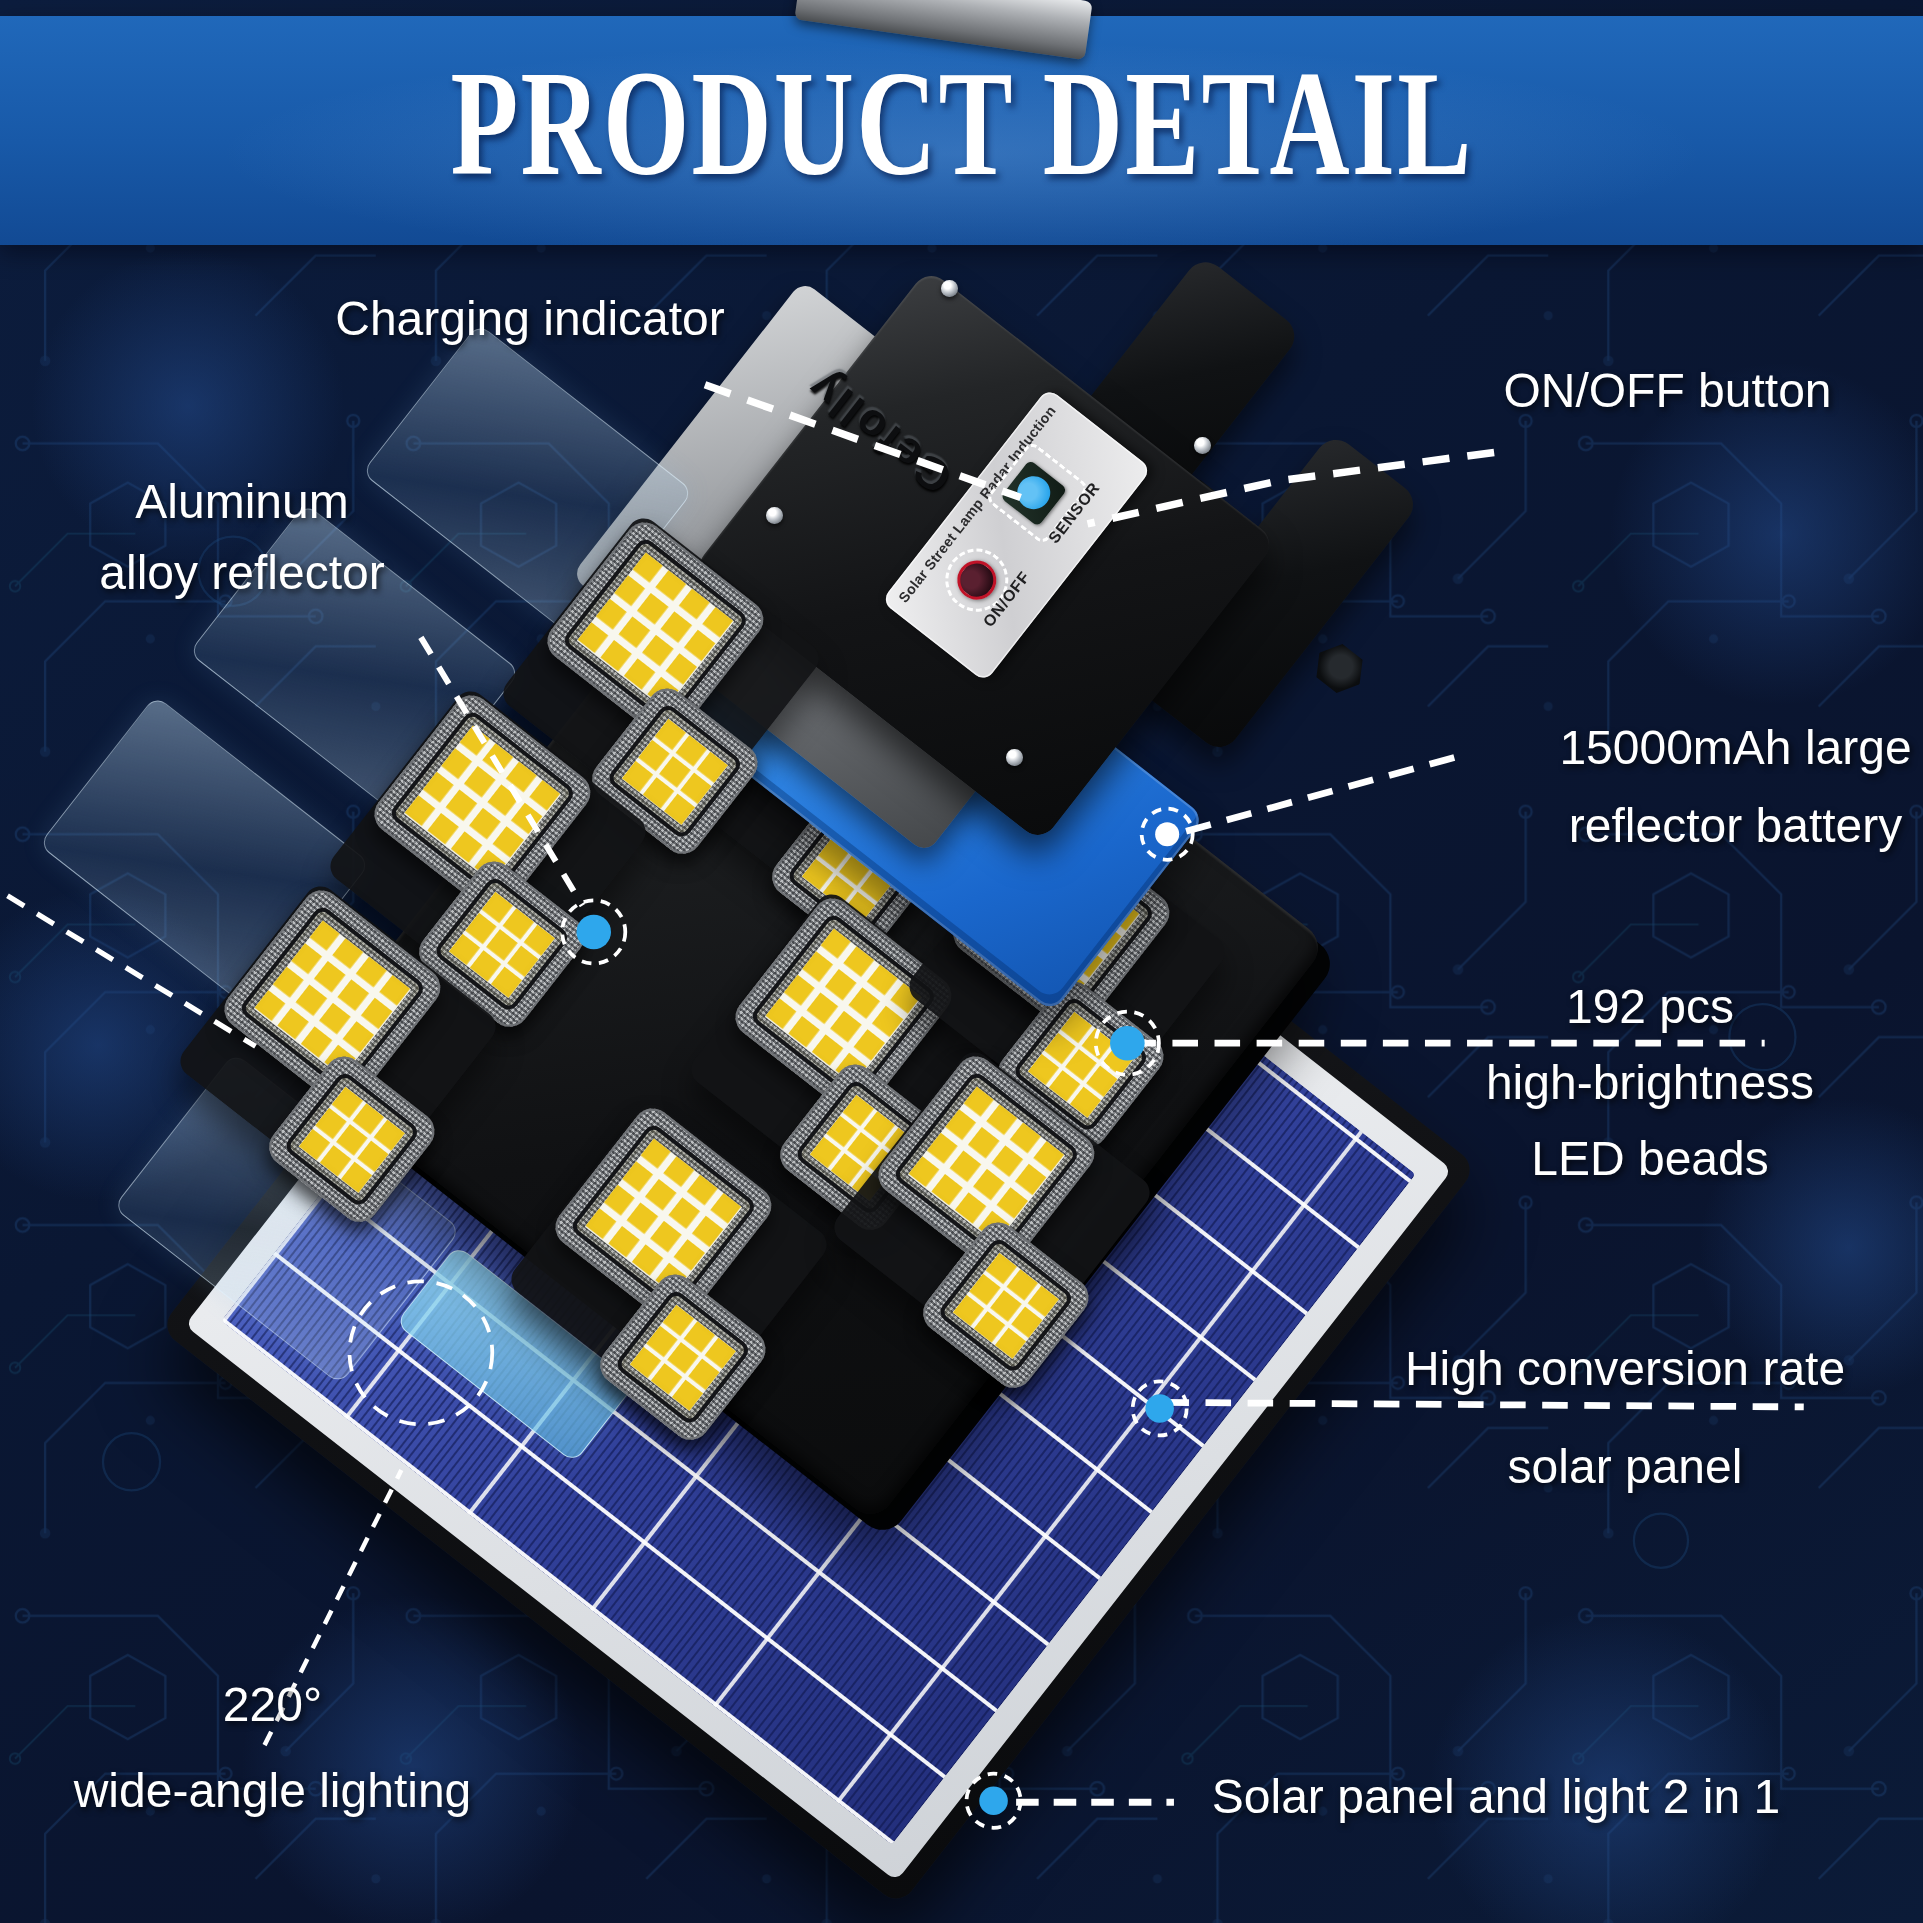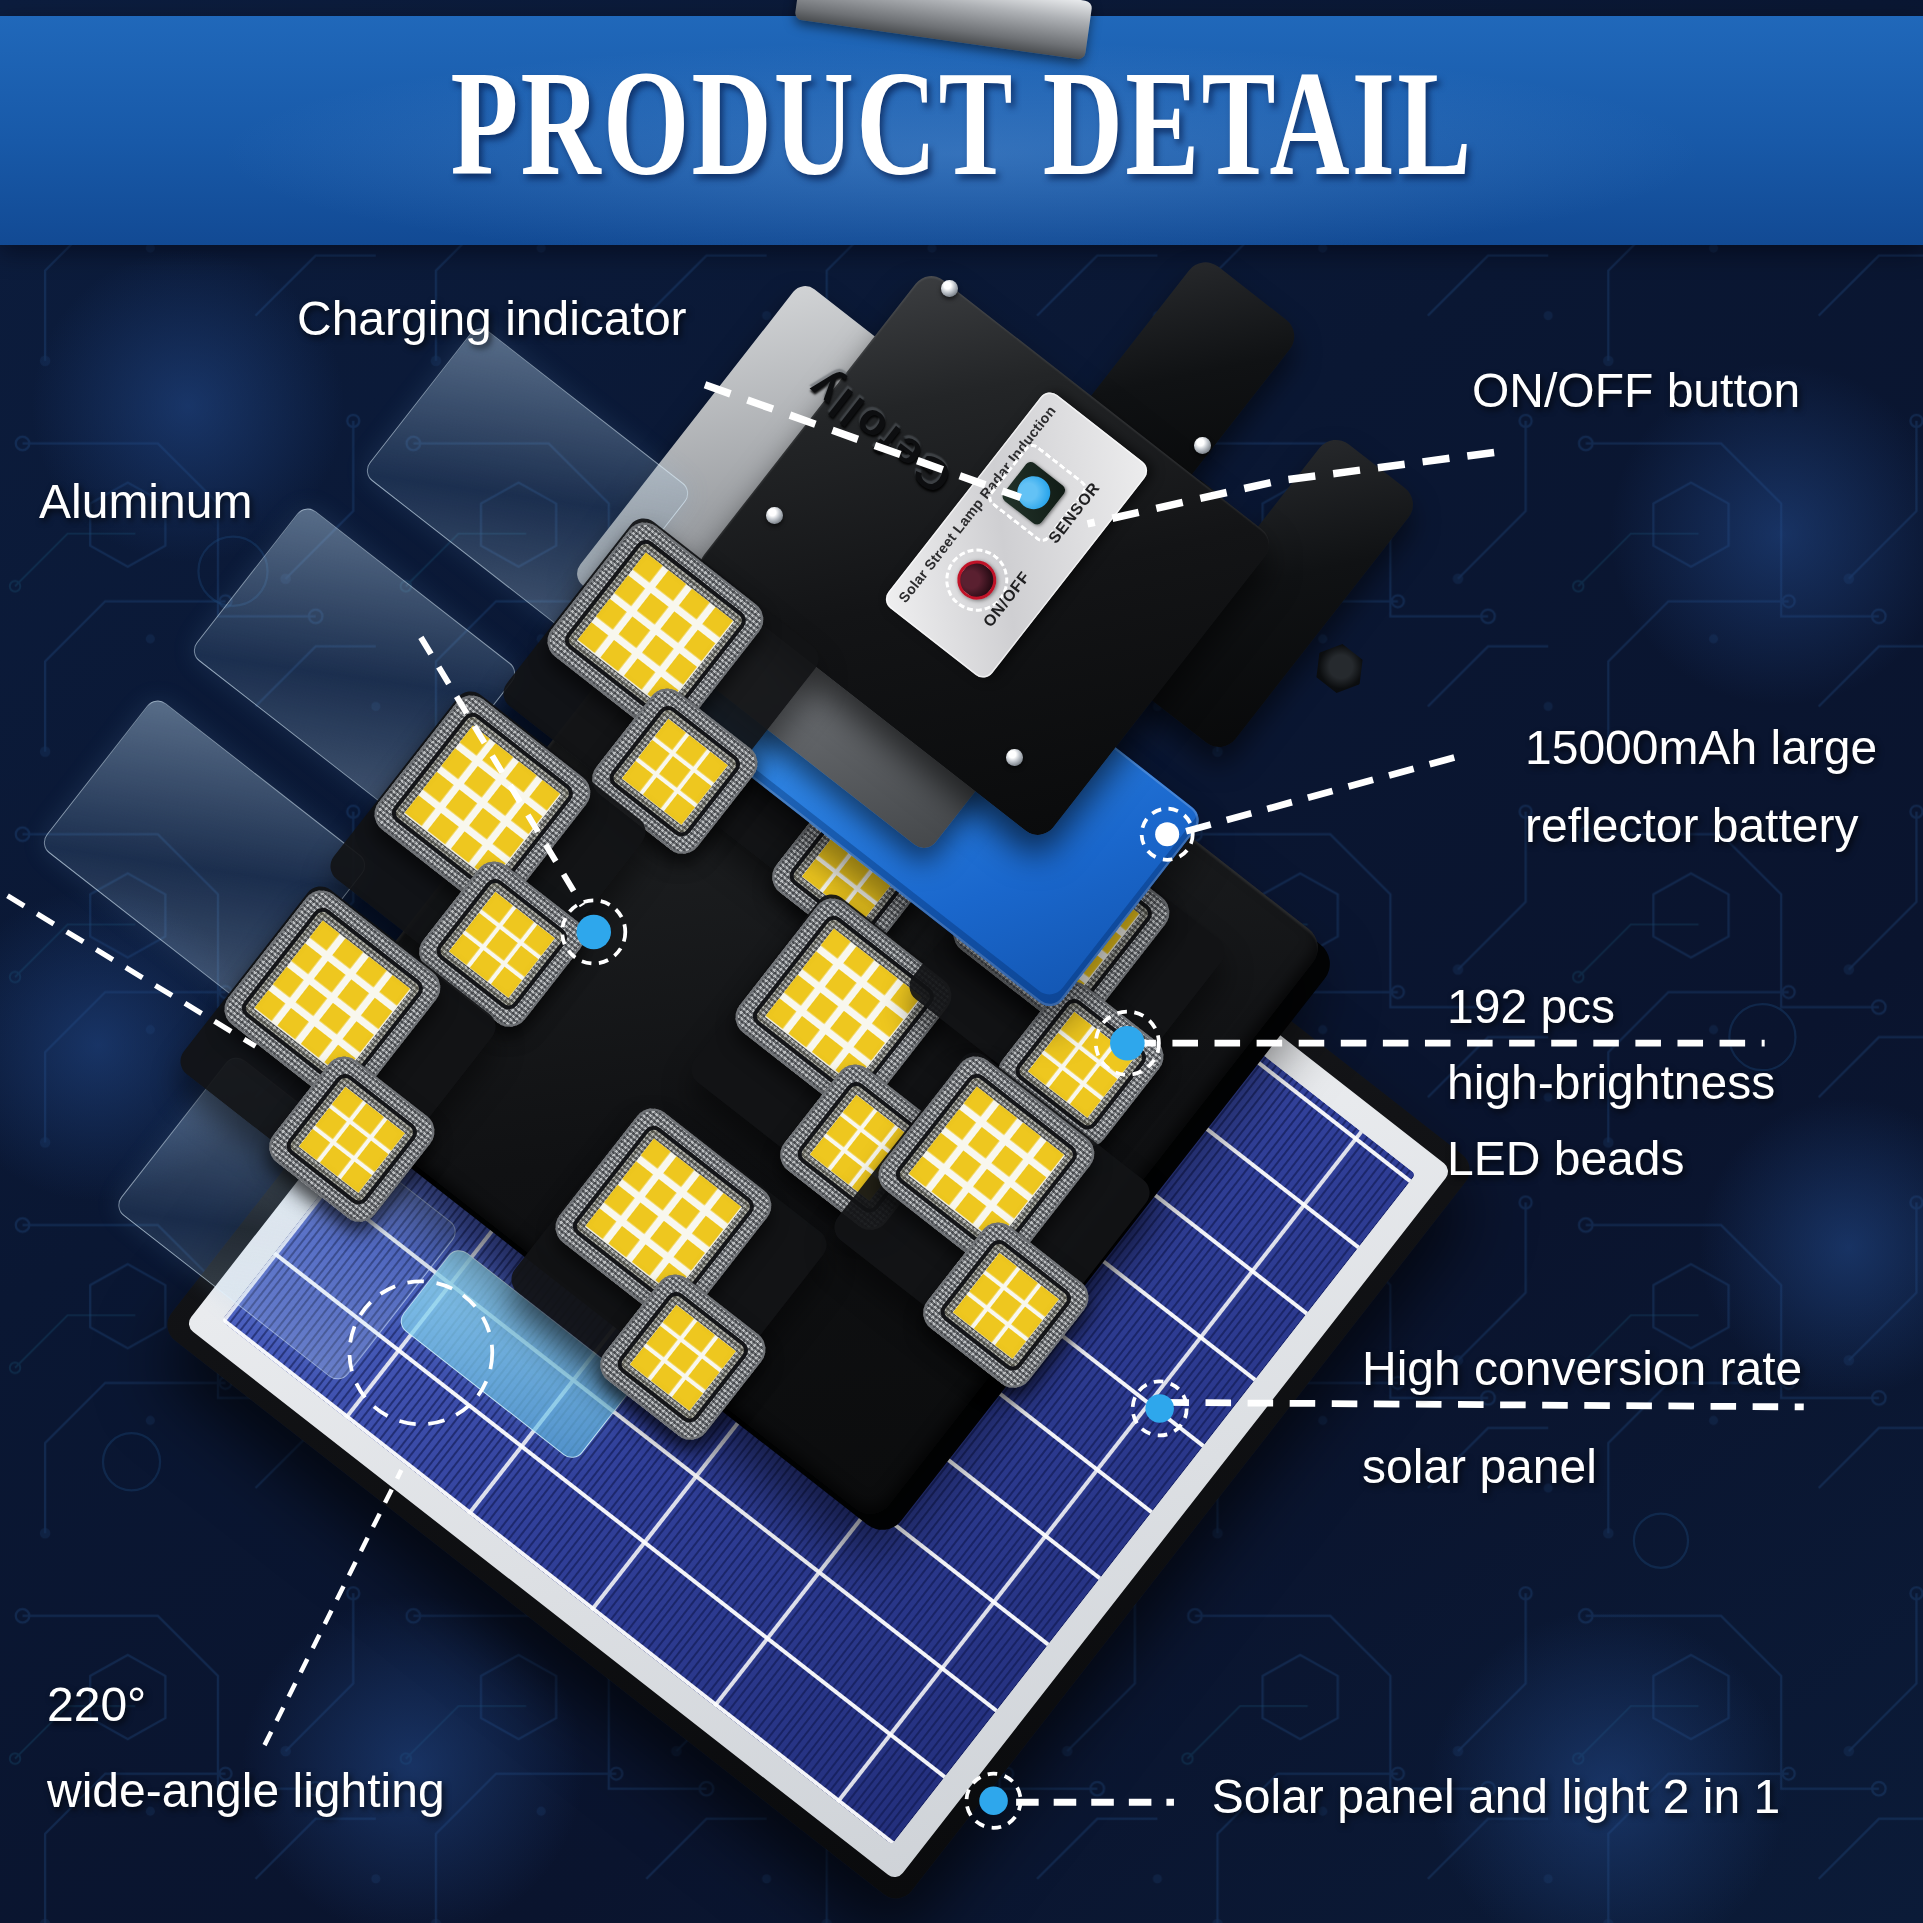--- a/index.html
+++ b/index.html
@@ -124,21 +124,21 @@
   .board{width:100%;height:100%;box-sizing:border-box;border:4.5px solid #141518;border-radius:10.5px;
        padding:7.5px;background-color:#f8f7ee;
        background-image:conic-gradient(#eec71f 0 100%);
        background-size:22.5px 22.5px;background-repeat:space;
        background-origin:content-box;background-clip:content-box, border-box;
        box-shadow:inset 0 0 10.5px rgba(120,110,40,.35);}
 
   
   .lines{position:absolute;inset:0;z-index:30;pointer-events:none;}
   .callout{position:absolute;z-index:31;color:#ffffff;font-size:48px;line-height:1.48;
-       text-shadow:2.3px 3px 6.8px rgba(0,0,0,.7);}
+       text-align:center;text-shadow:2.3px 3px 6.8px rgba(0,0,0,.7);}
   .co-batt{line-height:1.62;}
   .co-led{line-height:1.58;}
   .co-conv{line-height:2.05;}
   .co-angle{line-height:1.8;}
 </style>
 </head>
 <body>
 
 <div id="stage">
 
@@ -333,20 +333,21 @@
   <div class="callout" style="left:297px;top:283px;width:466px;">
     <span>Charging indicator</span>
   </div>
 
   <div class="callout" style="left:1472px;top:355px;width:391px;">
     <span>ON/OFF button</span>
   </div>
 
   <div class="callout" style="left:39px;top:466px;width:406px;">
     <div>Aluminum</div>
+    <div>alloy reflector</div>
   </div>
 
   <div class="callout co-batt" style="left:1525px;top:709px;width:421px;">
     <div>15000mAh large</div>
     <div>reflector battery</div>
   </div>
 
   <div class="callout co-led" style="left:1447px;top:969px;width:406px;">
     <div>192 pcs</div>
     <div>high-brightness</div>

